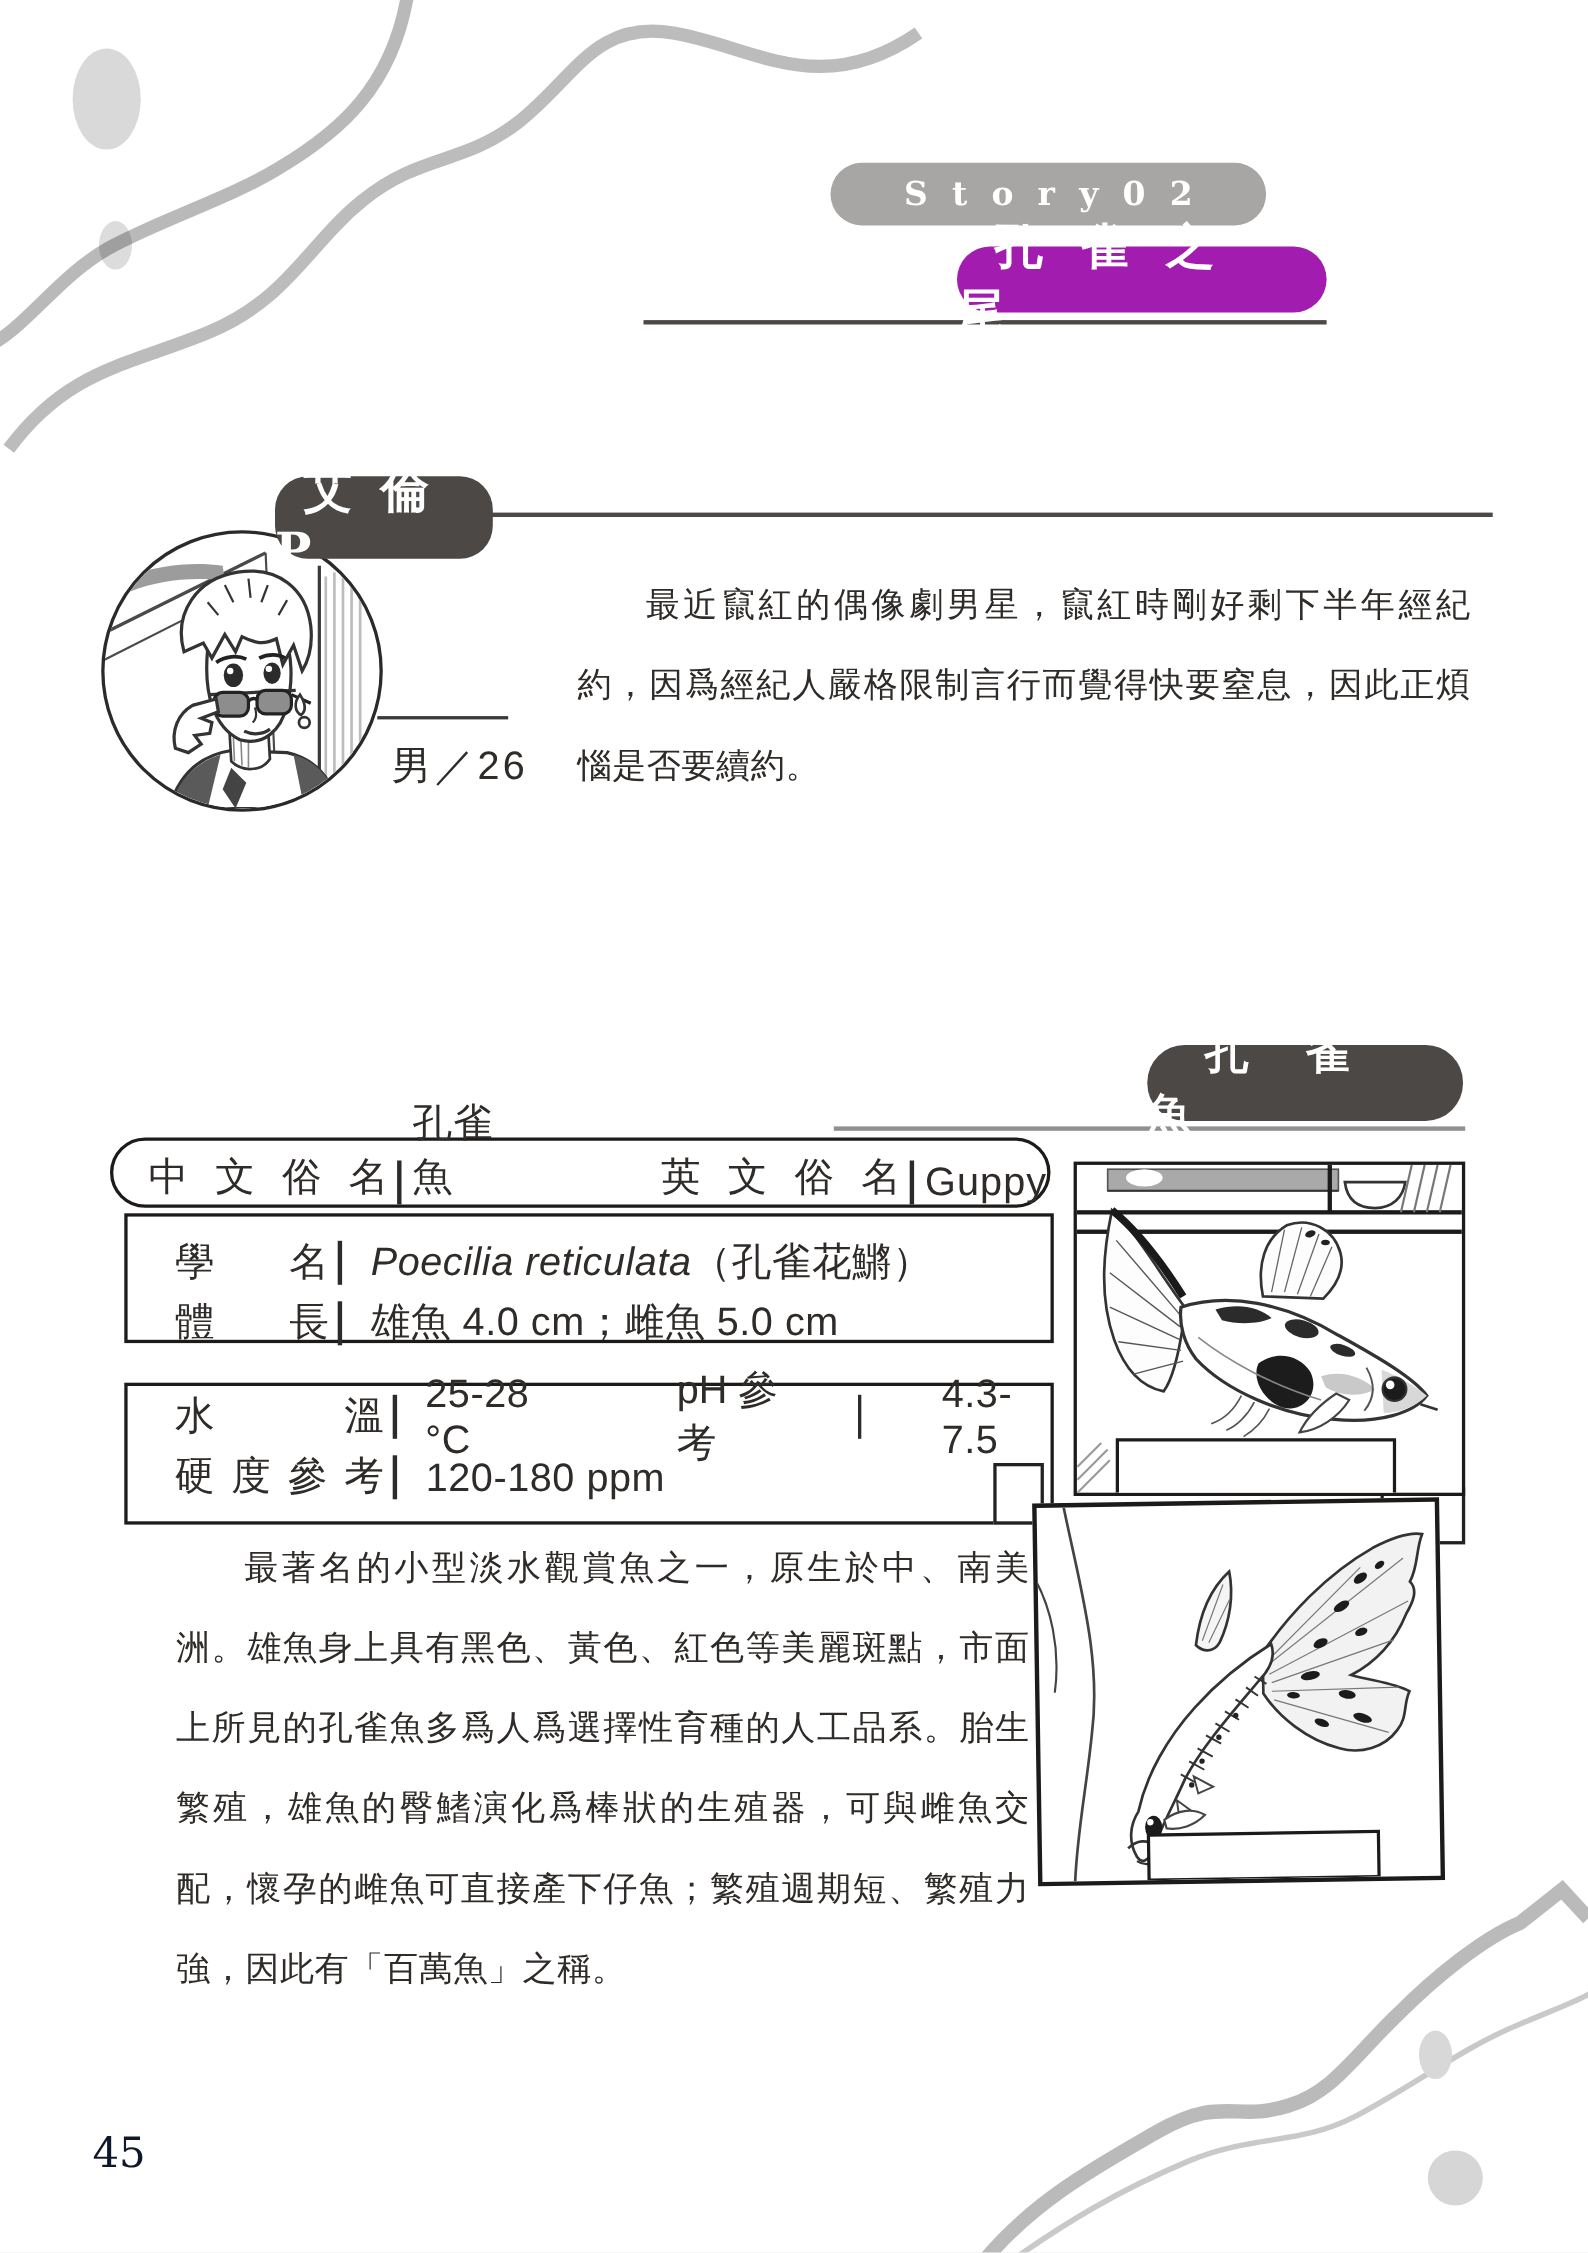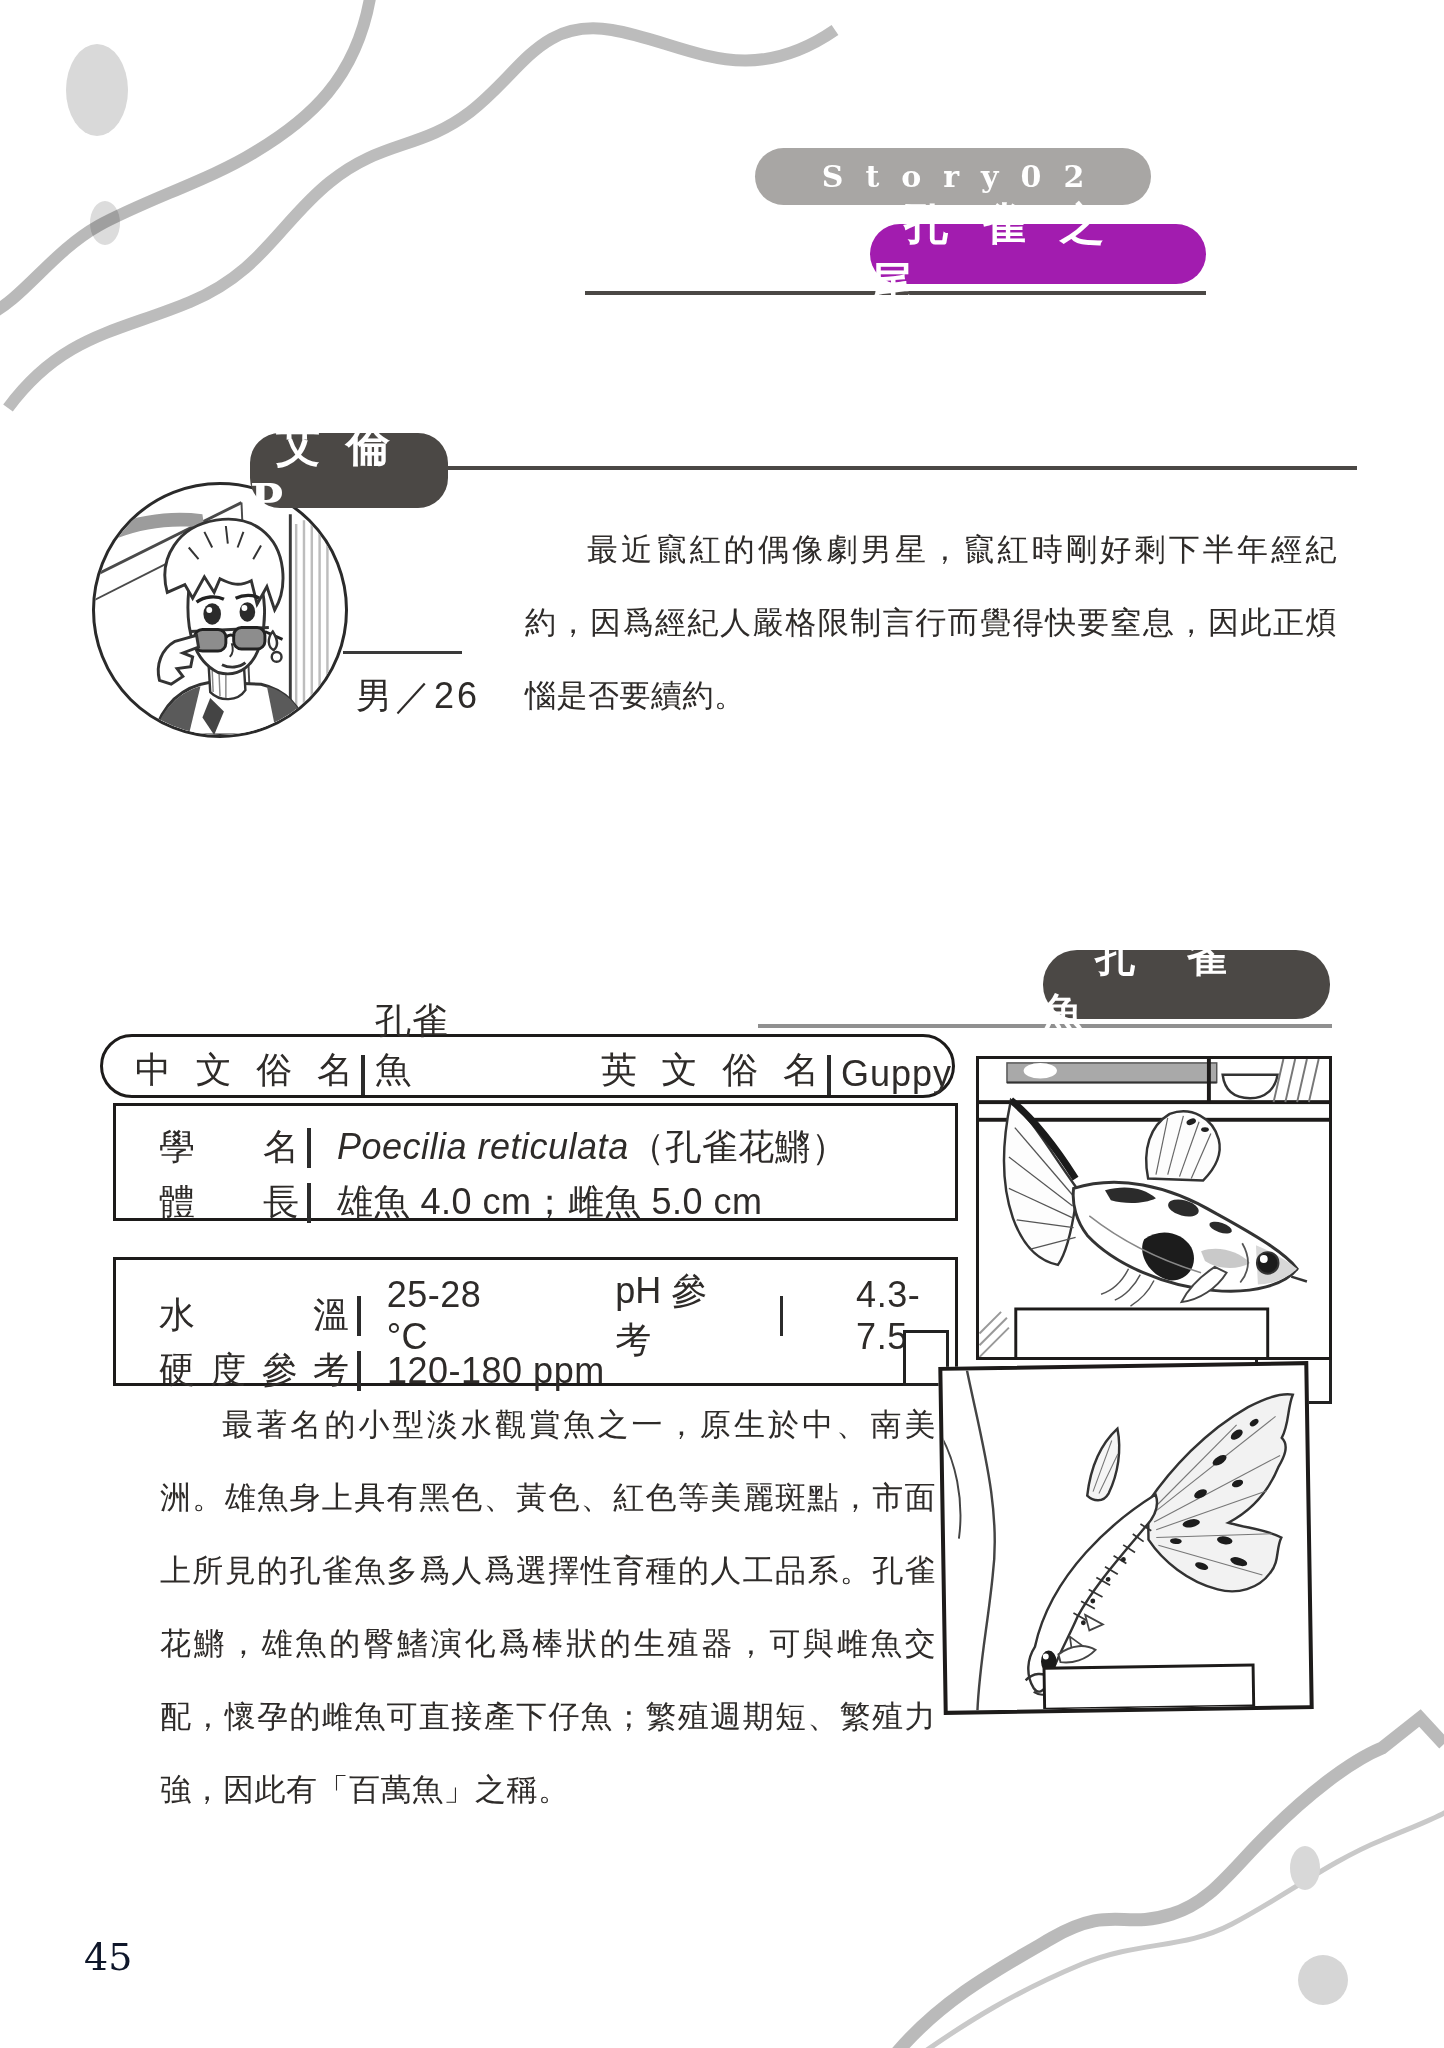--- a/index.html
+++ b/index.html
@@ -39,21 +39,21 @@
   .pillbox{left:100px;top:1034px;width:855px;height:64px;border:3px solid #1d1b1a;border-radius:34px;
            box-sizing:border-box;display:flex;align-items:flex-end;font-size:36px;}
   .pillbox .lbl{display:inline-block;text-align:justify;text-align-last:justify;font-weight:500;}
   .lbl-zh{width:220px;margin-left:32px;}
   .lbl-en{width:220px;margin-left:116px;}
   .divider{display:inline-block;width:4px;height:40px;background:#2b2b2b;margin:0 10px 0 8px;vertical-align:-8px;}
   .pill-val{letter-spacing:1px;}
 
   .infobox{border:3px solid #1d1b1a;box-sizing:border-box;background:#fff;}
   .box-taxo{left:113px;top:1103px;width:845px;height:118px;padding:14px 0 0 43px;}
-  .box-water{left:113px;top:1257px;width:845px;height:129px;padding:28px 0 0 43px;}
+  .box-water{left:113px;top:1257px;width:845px;height:129px;padding:0 0 0 43px;}
   .irow{display:flex;align-items:center;height:55px;font-size:36px;}
   .irow .lbl{display:inline-block;text-align:justify;text-align-last:justify;font-weight:500;flex:none;}
   .lbl-w140{width:140px;}
   .lbl-w190{width:190px;}
   .irow .val{margin-left:16px;letter-spacing:0.5px;}
   .sci{font-style:italic;}
   .ph-group{margin-left:96px;display:flex;align-items:center;gap:47px;}
 
   .fish-desc{left:160px;top:1388px;width:776px;font-size:31px;line-height:73px;
              text-align:justify;text-indent:2em;letter-spacing:0.5px;}
@@ -207,21 +207,21 @@
         <span class="val">4.3-7.5</span>
       </span>
     </div>
     <div class="irow">
       <span class="lbl lbl-w190">硬度參考</span>
         <span class="divider"></span>
       <span class="val">120-180 ppm</span>
     </div>
   </div>
 
-  <div class="abs fish-desc">最著名的小型淡水觀賞魚之一，原生於中、南美洲。雄魚身上具有黑色、黃色、紅色等美麗斑點，市面上所見的孔雀魚多爲人爲選擇性育種的人工品系。孔雀花鱂，雄魚的臀鰭演化爲棒狀的生殖器，可與雌魚交配，懷孕的雌魚可直接產下仔魚；繁殖週期短、繁殖力強，因此有「百萬魚」之稱。</div>
+  <div class="abs fish-desc">最著名的小型淡水觀賞魚之一，原生於中、南美洲。雄魚身上具有黑色、黃色、紅色等美麗斑點，市面上所見的孔雀魚多爲人爲選擇性育種的人工品系。胎生繁殖，雄魚的臀鰭演化爲棒狀的生殖器，可與雌魚交配，懷孕的雌魚可直接產下仔魚；繁殖週期短、繁殖力強，因此有「百萬魚」之稱。</div>
 
   <div class="abs panel-frag frag-a"></div>
   <div class="abs panel-frag frag-b"></div>
 
   <div class="abs panel1">
     <svg width="350" height="298" viewBox="0 0 356 304">
 
       <rect x="28" y="4" width="214" height="20" fill="#a9a9a9" stroke="#555" stroke-width="1.5"></rect>
       <ellipse cx="62" cy="12" rx="17" ry="8" fill="#fff"></ellipse>
       <path d="M 242,24 L 28,24" stroke="#333" stroke-width="2" fill="none"></path>

